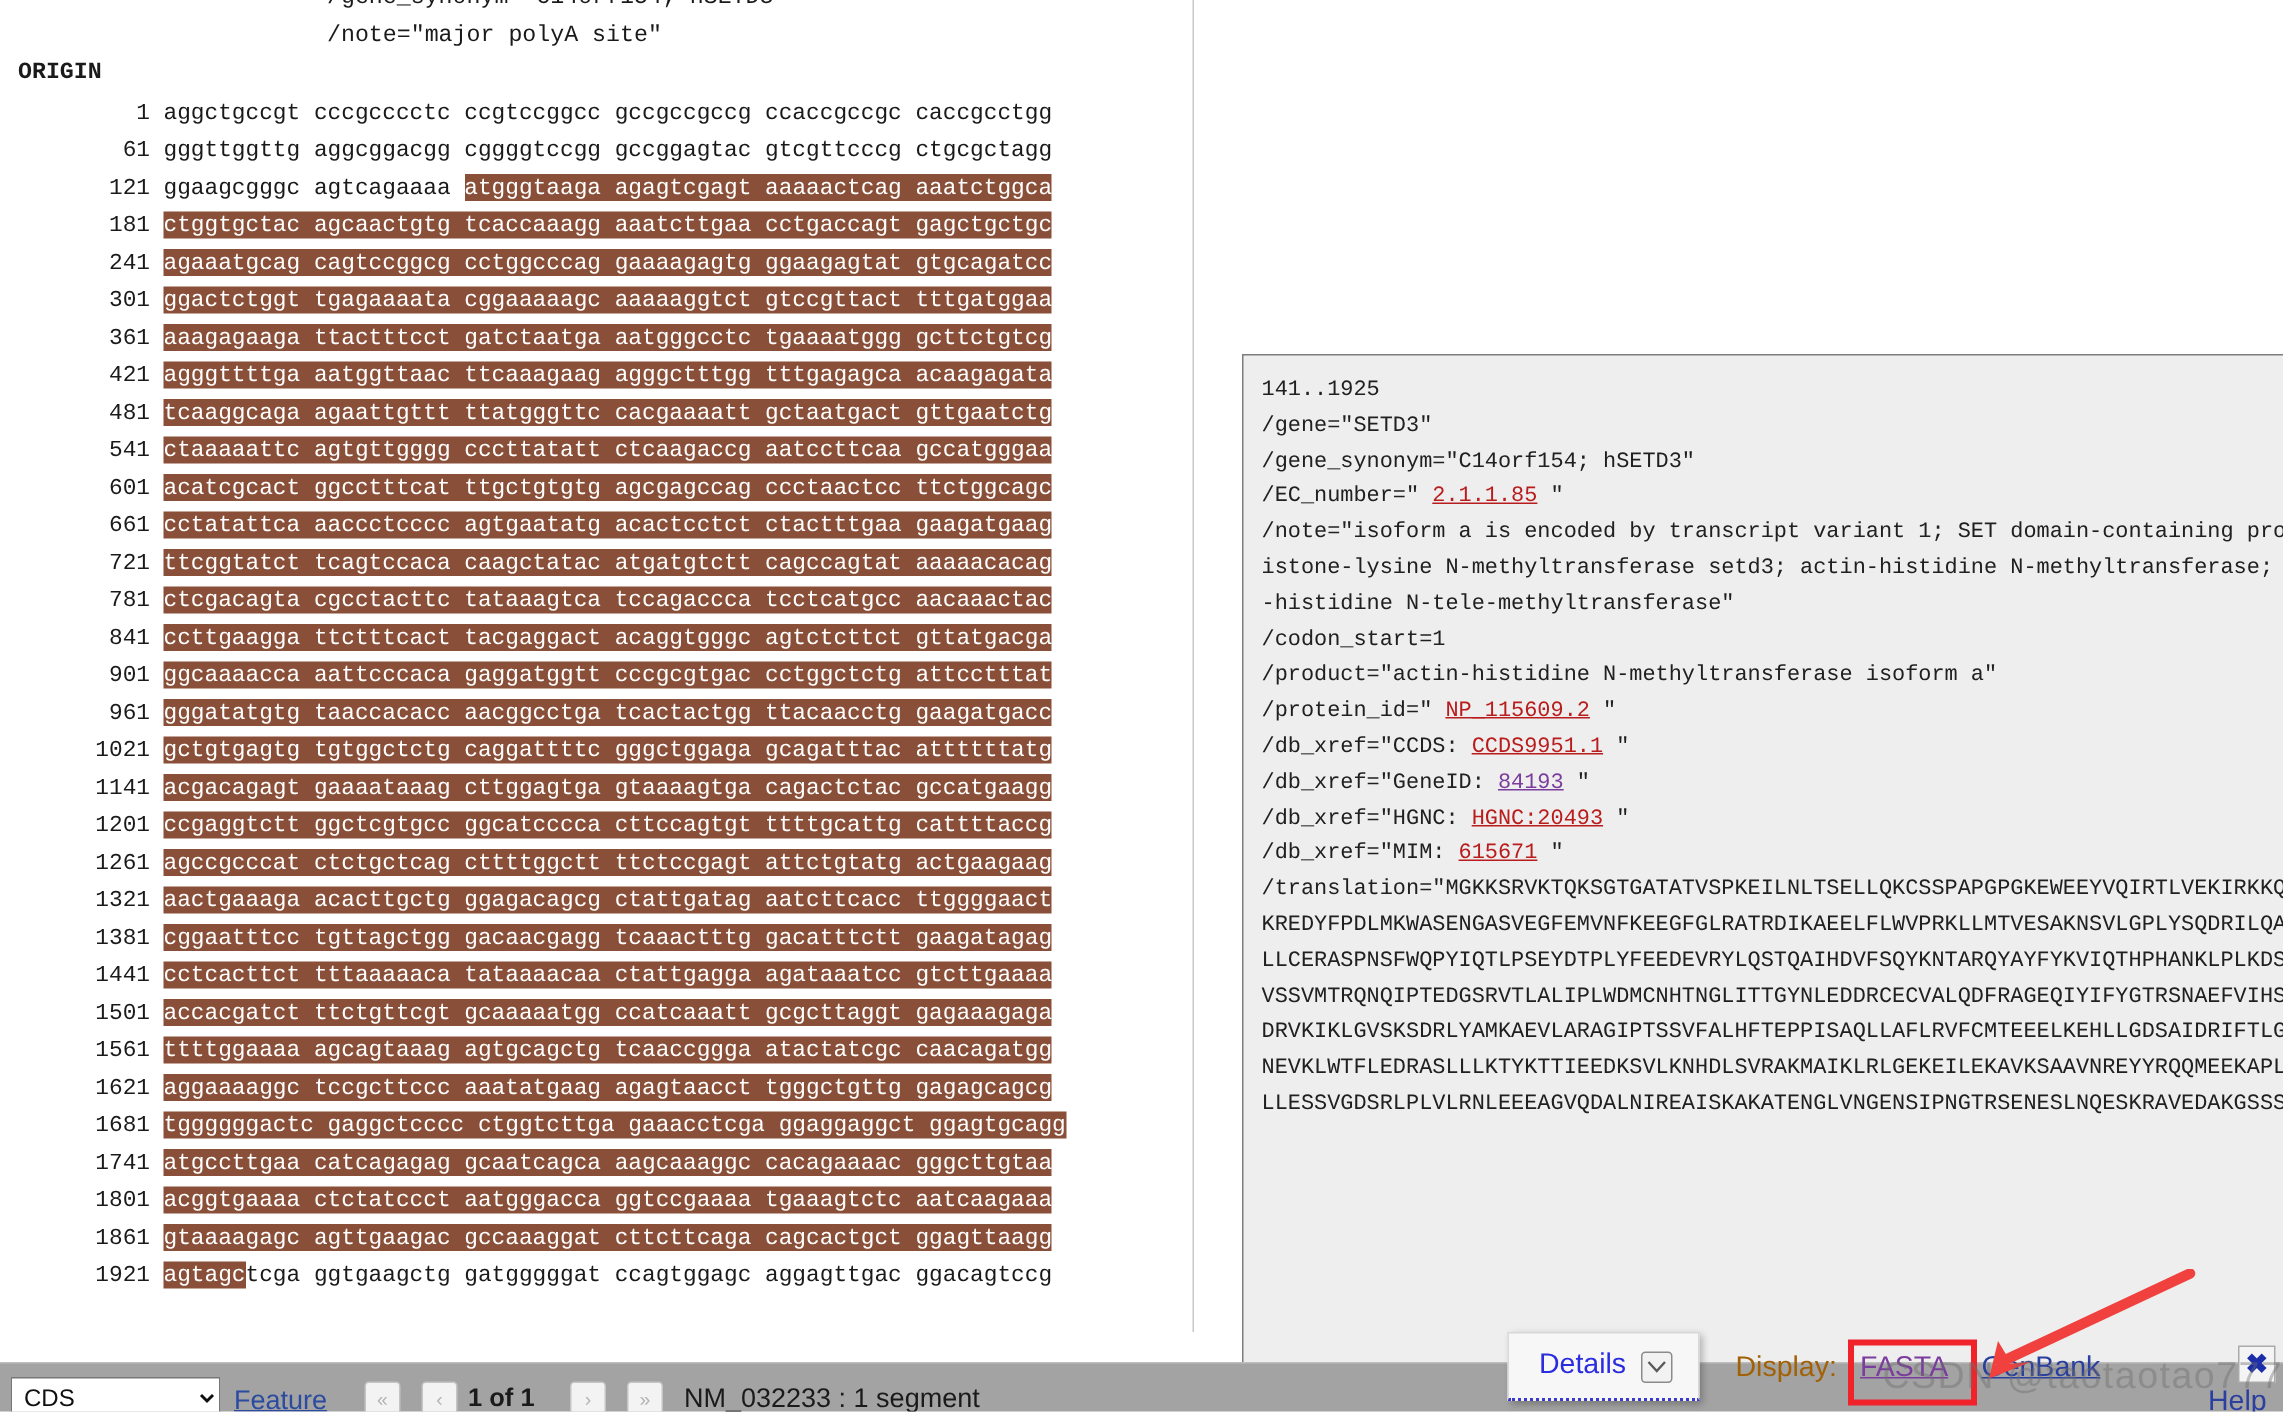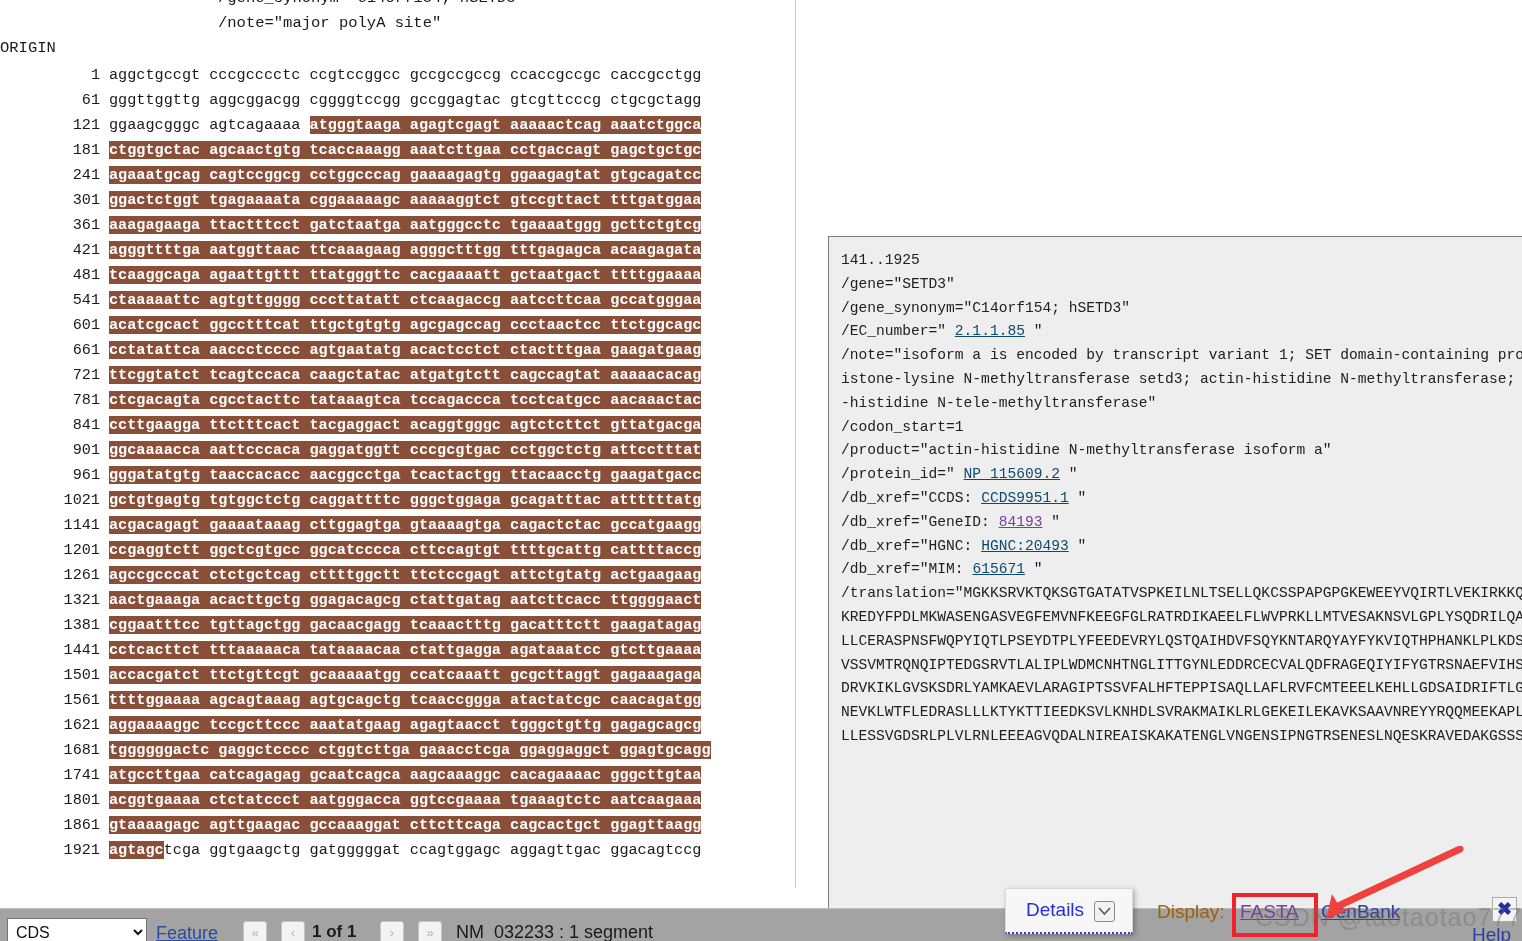--- a/index.html
+++ b/index.html
@@ -19,48 +19,48 @@
   #seq-inner{position:absolute;left:0;top:-14px;width:900px;}
   .ft-line{
     font-family:"Liberation Mono", monospace;
     font-size:15.5px;line-height:25px;color:#1a1a1a;
     white-space:pre;padding-left:10px;
   }
   .ft-line.indent{padding-left:218px;}
   .origin-label{
     font-family:"Liberation Mono", monospace;
     font-size:15.5px;line-height:25px;color:#1a1a1a;
-    white-space:pre;padding-left:0;
+    white-space:pre;padding-left:12px;font-weight:bold;
   }
   #seq-rows{margin-top:2px;}
   .seq-row{
     font-family:"Liberation Mono", monospace;
     font-size:15.2px;line-height:25px;white-space:pre;color:#1a1a1a;
     height:25px;
   }
   .seq-num{
     display:inline-block;width:100px;text-align:right;
     color:#1a1a1a;padding-right:9px;
   }
   .seq-bases{color:#1a1a1a;}
-  .hl{background:#8a4f38;color:#ffffff;font-weight:bold;}
+  .hl{background:#8a4f38;color:#ffffff;}
 
   
   #detail-panel{
     position:absolute;left:828px;top:198px;width:790px;height:687px;
     background:#eeeeee;border:1px solid #7d7d7d;
     box-sizing:border-box;overflow:hidden;margin-top:38px;
   }
   #detail-text{
     font-family:"Liberation Mono", monospace;
     font-size:14.6px;line-height:23.8px;color:#202020;
     white-space:pre-wrap;word-break:break-all;
     padding:12px 10px 0 12px;
   }
-  #detail-text a{color:#0c4a6e;}
+  #detail-text a{color:#b91c1c;}
   #detail-text a.visited{color:#7a3d9e;text-decoration:underline;}
 
   
   #bottom-bar{
     position:absolute;left:0;top:908px;width:1522px;height:53px;
     background:#a3a3a3;border-top:1px solid #bdbdbd;
   }
   #sel-wrap{position:absolute;left:7px;top:9px;}
   select#feature-select{
     width:140px;height:29px;font-family:"Liberation Sans", sans-serif;
@@ -162,21 +162,21 @@
       <div class="origin-label">ORIGIN</div>
       <div id="seq-rows">
           <div class="seq-row"><span class="seq-num">1</span><span class="seq-bases">aggctgccgt cccgcccctc ccgtccggcc gccgccgccg ccaccgccgc caccgcctgg</span></div>
           <div class="seq-row"><span class="seq-num">61</span><span class="seq-bases">gggttggttg aggcggacgg cggggtccgg gccggagtac gtcgttcccg ctgcgctagg</span></div>
           <div class="seq-row"><span class="seq-num">121</span><span class="seq-bases">ggaagcgggc agtcagaaaa </span><span class="hl" style="background: rgb(138, 79, 56);">atgggtaaga agagtcgagt aaaaactcag aaatctggca</span></div>
           <div class="seq-row"><span class="seq-num">181</span><span class="hl" style="background: rgb(138, 79, 56);">ctggtgctac agcaactgtg tcaccaaagg aaatcttgaa cctgaccagt gagctgctgc</span></div>
           <div class="seq-row"><span class="seq-num">241</span><span class="hl" style="background: rgb(138, 79, 56);">agaaatgcag cagtccggcg cctggcccag gaaaagagtg ggaagagtat gtgcagatcc</span></div>
           <div class="seq-row"><span class="seq-num">301</span><span class="hl" style="background: rgb(138, 79, 56);">ggactctggt tgagaaaata cggaaaaagc aaaaaggtct gtccgttact tttgatggaa</span></div>
           <div class="seq-row"><span class="seq-num">361</span><span class="hl" style="background: rgb(138, 79, 56);">aaagagaaga ttactttcct gatctaatga aatgggcctc tgaaaatggg gcttctgtcg</span></div>
           <div class="seq-row"><span class="seq-num">421</span><span class="hl" style="background: rgb(138, 79, 56);">agggttttga aatggttaac ttcaaagaag agggctttgg tttgagagca acaagagata</span></div>
-          <div class="seq-row"><span class="seq-num">481</span><span class="hl" style="background: rgb(138, 79, 56);">tcaaggcaga agaattgttt ttatgggttc cacgaaaatt gctaatgact ttttggaaaa</span></div>
+          <div class="seq-row"><span class="seq-num">481</span><span class="hl" style="background: rgb(138, 79, 56);">tcaaggcaga agaattgttt ttatgggttc cacgaaaatt gctaatgact gttgaatctg</span></div>
           <div class="seq-row"><span class="seq-num">541</span><span class="hl" style="background: rgb(138, 79, 56);">ctaaaaattc agtgttgggg cccttatatt ctcaagaccg aatccttcaa gccatgggaa</span></div>
           <div class="seq-row"><span class="seq-num">601</span><span class="hl" style="background: rgb(138, 79, 56);">acatcgcact ggcctttcat ttgctgtgtg agcgagccag ccctaactcc ttctggcagc</span></div>
           <div class="seq-row"><span class="seq-num">661</span><span class="hl" style="background: rgb(138, 79, 56);">cctatattca aaccctcccc agtgaatatg acactcctct ctactttgaa gaagatgaag</span></div>
           <div class="seq-row"><span class="seq-num">721</span><span class="hl" style="background: rgb(138, 79, 56);">ttcggtatct tcagtccaca caagctatac atgatgtctt cagccagtat aaaaacacag</span></div>
           <div class="seq-row"><span class="seq-num">781</span><span class="hl" style="background: rgb(138, 79, 56);">ctcgacagta cgcctacttc tataaagtca tccagaccca tcctcatgcc aacaaactac</span></div>
           <div class="seq-row"><span class="seq-num">841</span><span class="hl" style="background: rgb(138, 79, 56);">ccttgaagga ttctttcact tacgaggact acaggtgggc agtctcttct gttatgacga</span></div>
           <div class="seq-row"><span class="seq-num">901</span><span class="hl" style="background: rgb(138, 79, 56);">ggcaaaacca aattcccaca gaggatggtt cccgcgtgac cctggctctg attcctttat</span></div>
           <div class="seq-row"><span class="seq-num">961</span><span class="hl" style="background: rgb(138, 79, 56);">gggatatgtg taaccacacc aacggcctga tcactactgg ttacaacctg gaagatgacc</span></div>
           <div class="seq-row"><span class="seq-num">1021</span><span class="hl" style="background: rgb(138, 79, 56);">gctgtgagtg tgtggctctg caggattttc gggctggaga gcagatttac attttttatg</span></div>
           <div class="seq-row"><span class="seq-num">1141</span><span class="hl" style="background: rgb(138, 79, 56);">acgacagagt gaaaataaag cttggagtga gtaaaagtga cagactctac gccatgaagg</span></div>

